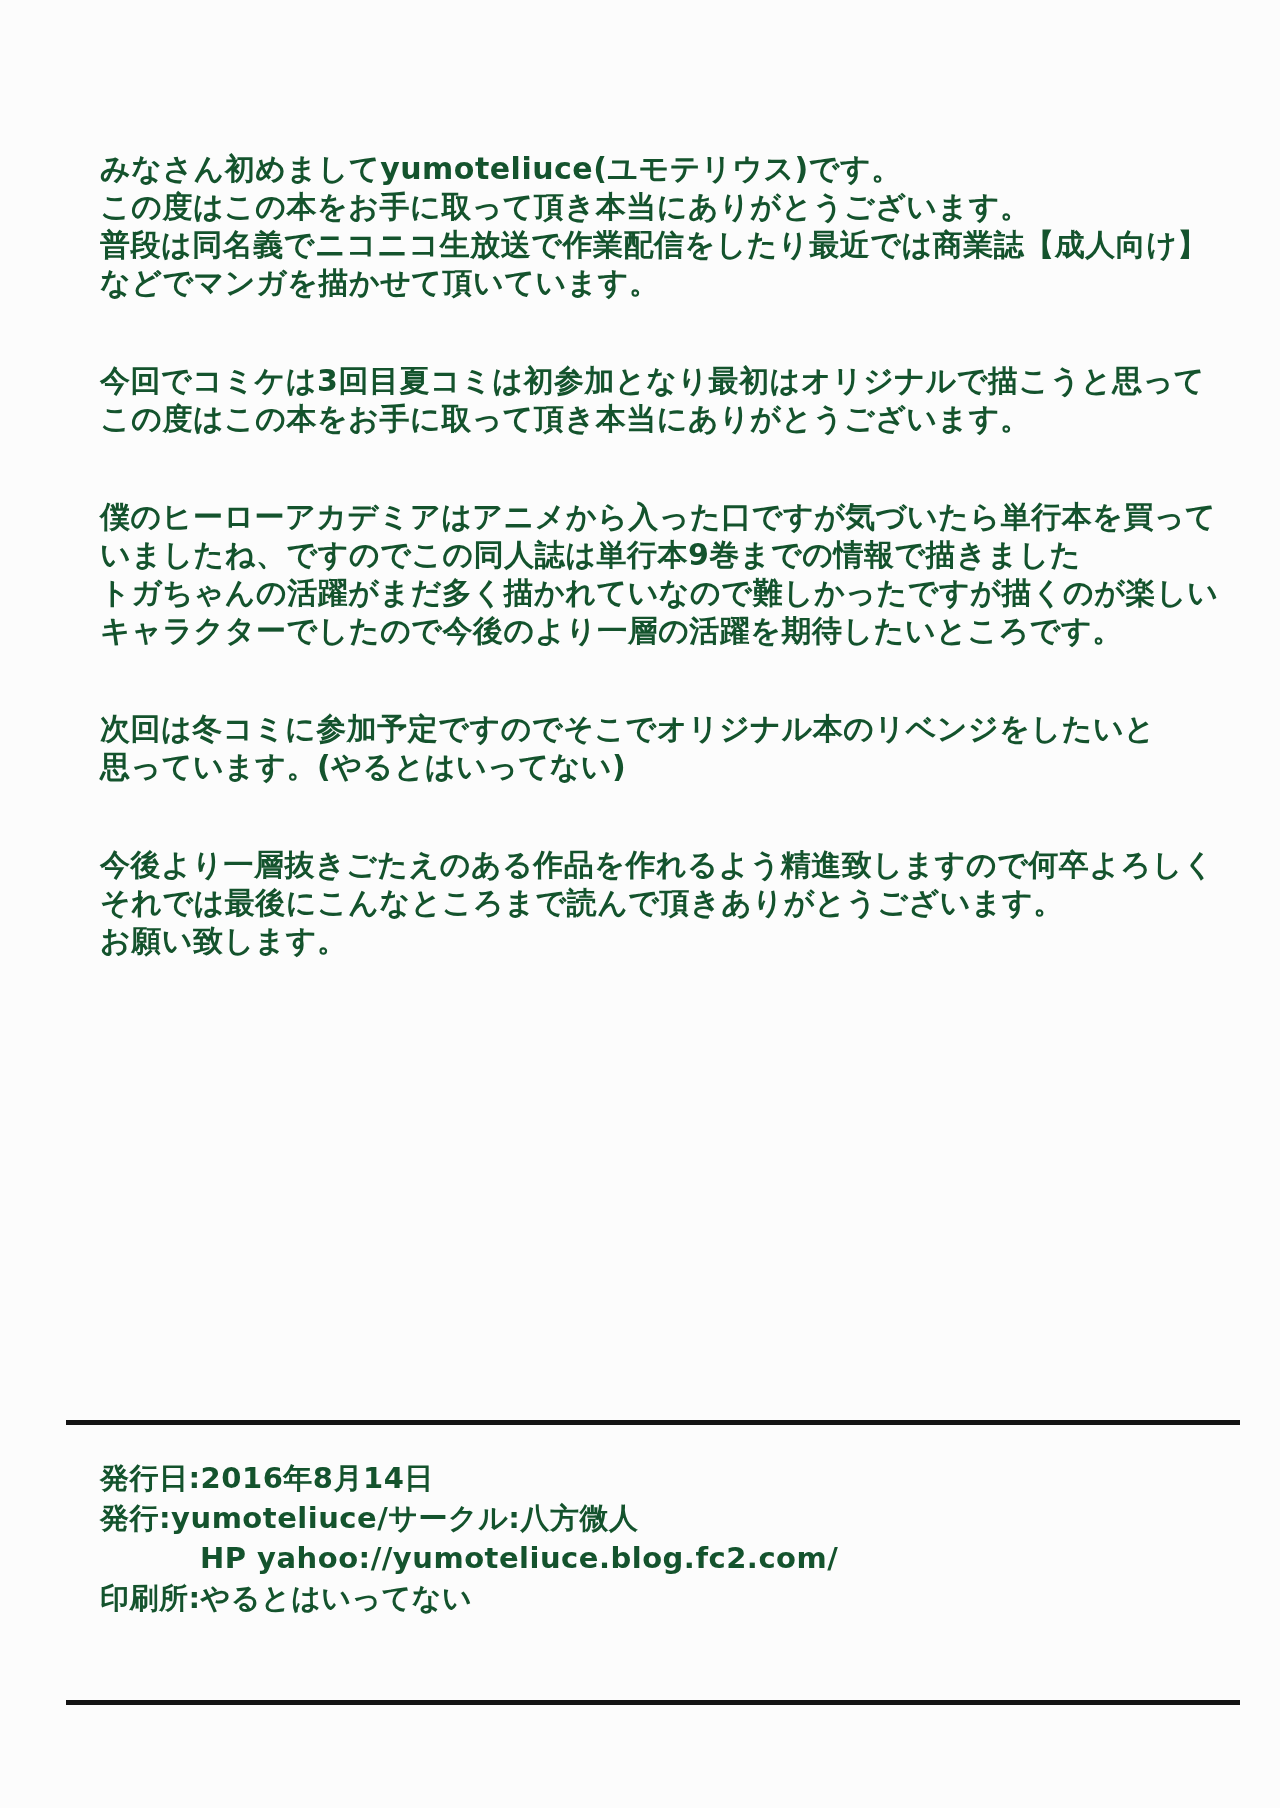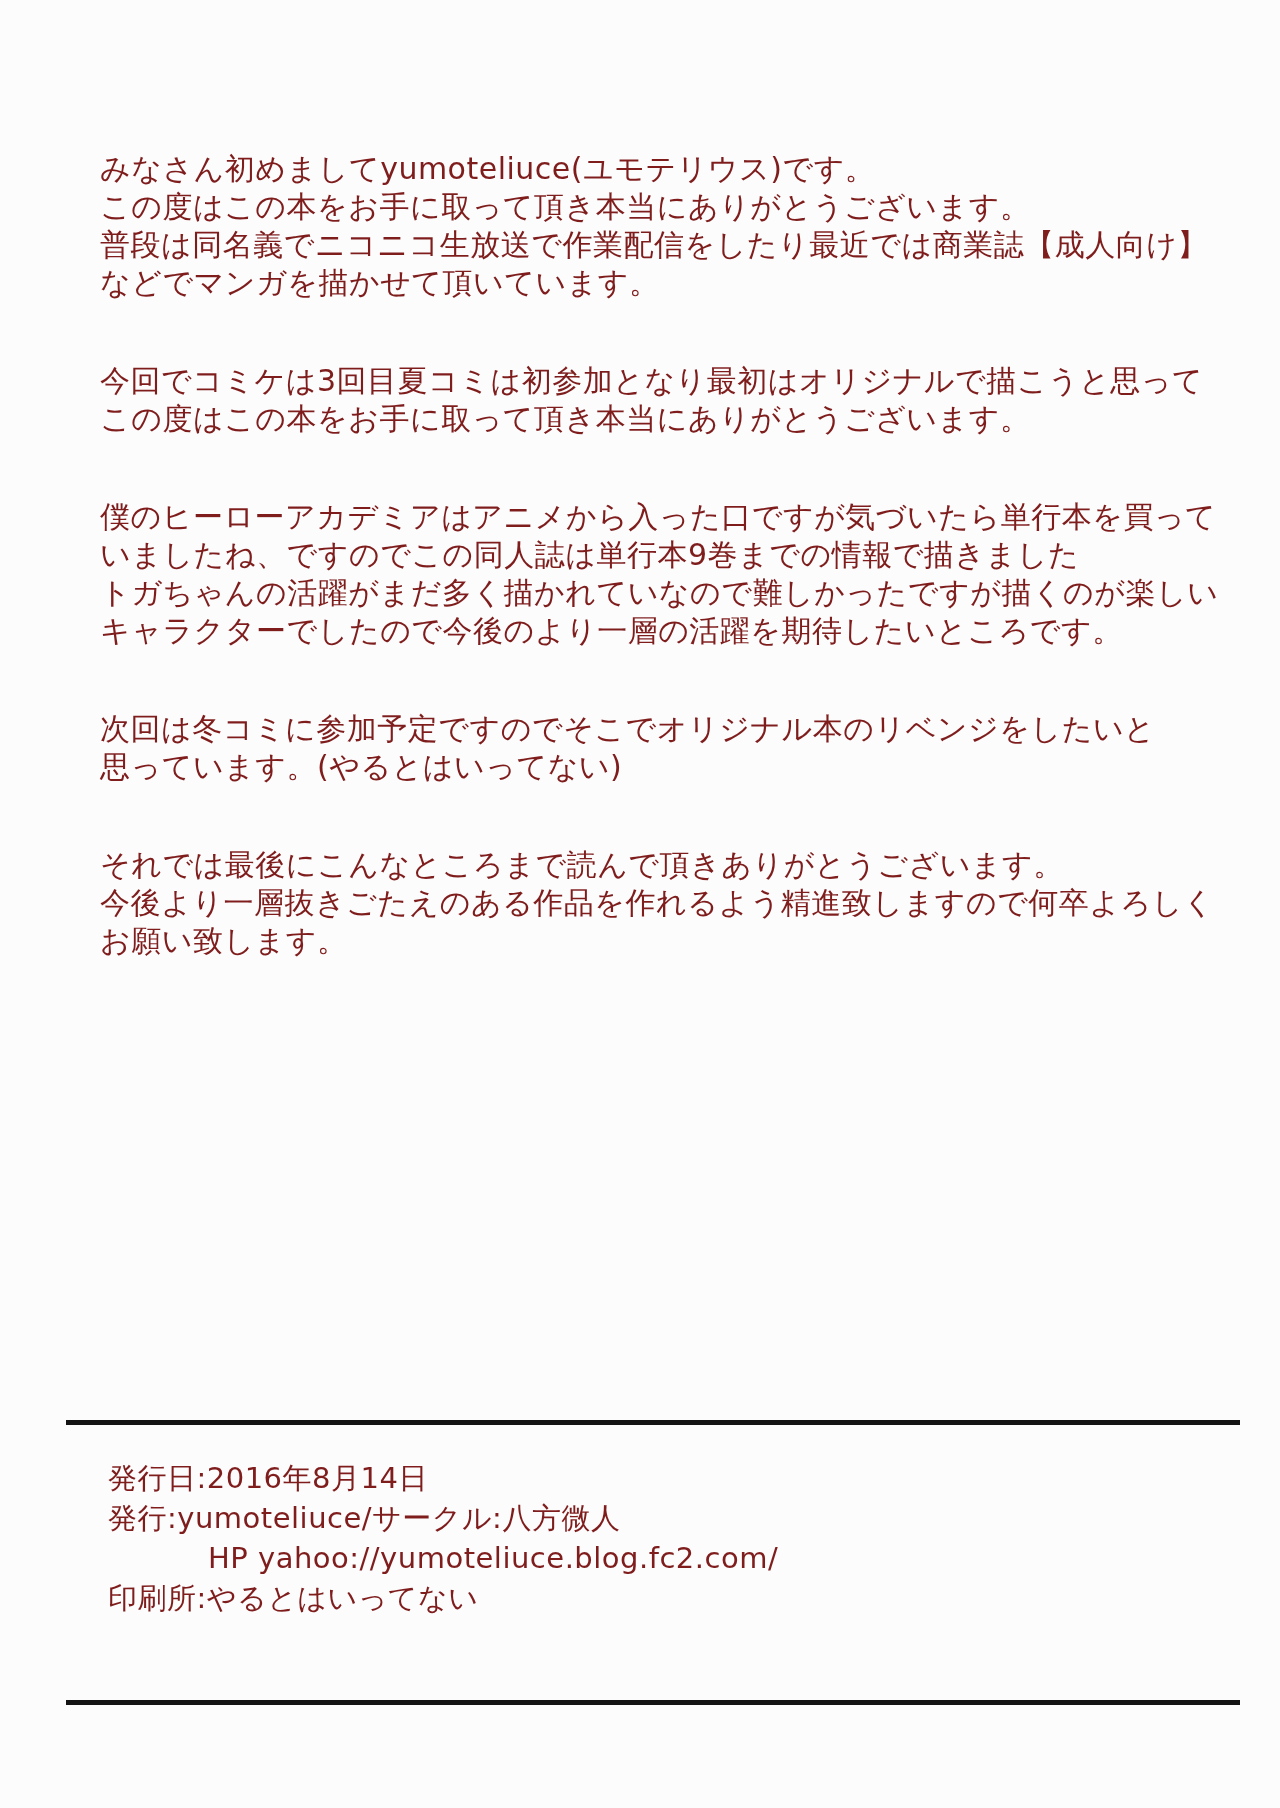--- a/index.html
+++ b/index.html
@@ -6,23 +6,23 @@
     margin: 0;
     padding: 0;
     background: #e9e9e9;
   }
   .page {
     position: relative;
     width: 1280px;
     height: 1808px;
     margin: 0 auto;
     background: #fcfcfc;
-    color: #7f1d1d;
+    color: #14532d;
     font-family: "DejaVu Sans", sans-serif;
-    font-weight: 400;
+    font-weight: 700;
     overflow: hidden;
   }
   .afterword {
     position: absolute;
     left: 100px;
     top: 150px;
     right: 70px;
     font-size: 30px;
     line-height: 38px;
     letter-spacing: 0.5px;
@@ -51,21 +51,20 @@
     position: absolute;
     left: 100px;
     top: 1458px;
     font-size: 29px;
     line-height: 40px;
     letter-spacing: 0.5px;
   }
   .colophon .line {
     display: block;
     white-space: nowrap;
-    margin-left: 8px;
   }
   .colophon .indent {
     padding-left: 100px;
   }
 </style>
 </head>
 <body>
 
 <div class="page">
 
@@ -89,22 +88,22 @@
       <span class="line">トガちゃんの活躍がまだ多く描かれていなので難しかったですが描くのが楽しい</span>
       <span class="line">キャラクターでしたので今後のより一層の活躍を期待したいところです。</span>
     </p>
 
     <p>
       <span class="line">次回は冬コミに参加予定ですのでそこでオリジナル本のリベンジをしたいと</span>
       <span class="line">思っています。(やるとはいってない)</span>
     </p>
 
     <p>
+      <span class="line">今後より一層抜きごたえのある作品を作れるよう精進致しますので何卒よろしく</span>
       <span class="line">それでは最後にこんなところまで読んで頂きありがとうございます。</span>
-      <span class="line">今後より一層抜きごたえのある作品を作れるよう精進致しますので何卒よろしく</span>
       <span class="line">お願い致します。</span>
     </p>
 
   </main>
 
   <hr class="rule rule-top">
 
   <section class="colophon">
     <span class="line">発行日:2016年8月14日</span>
     <span class="line">発行:yumoteliuce/サークル:八方微人</span>

